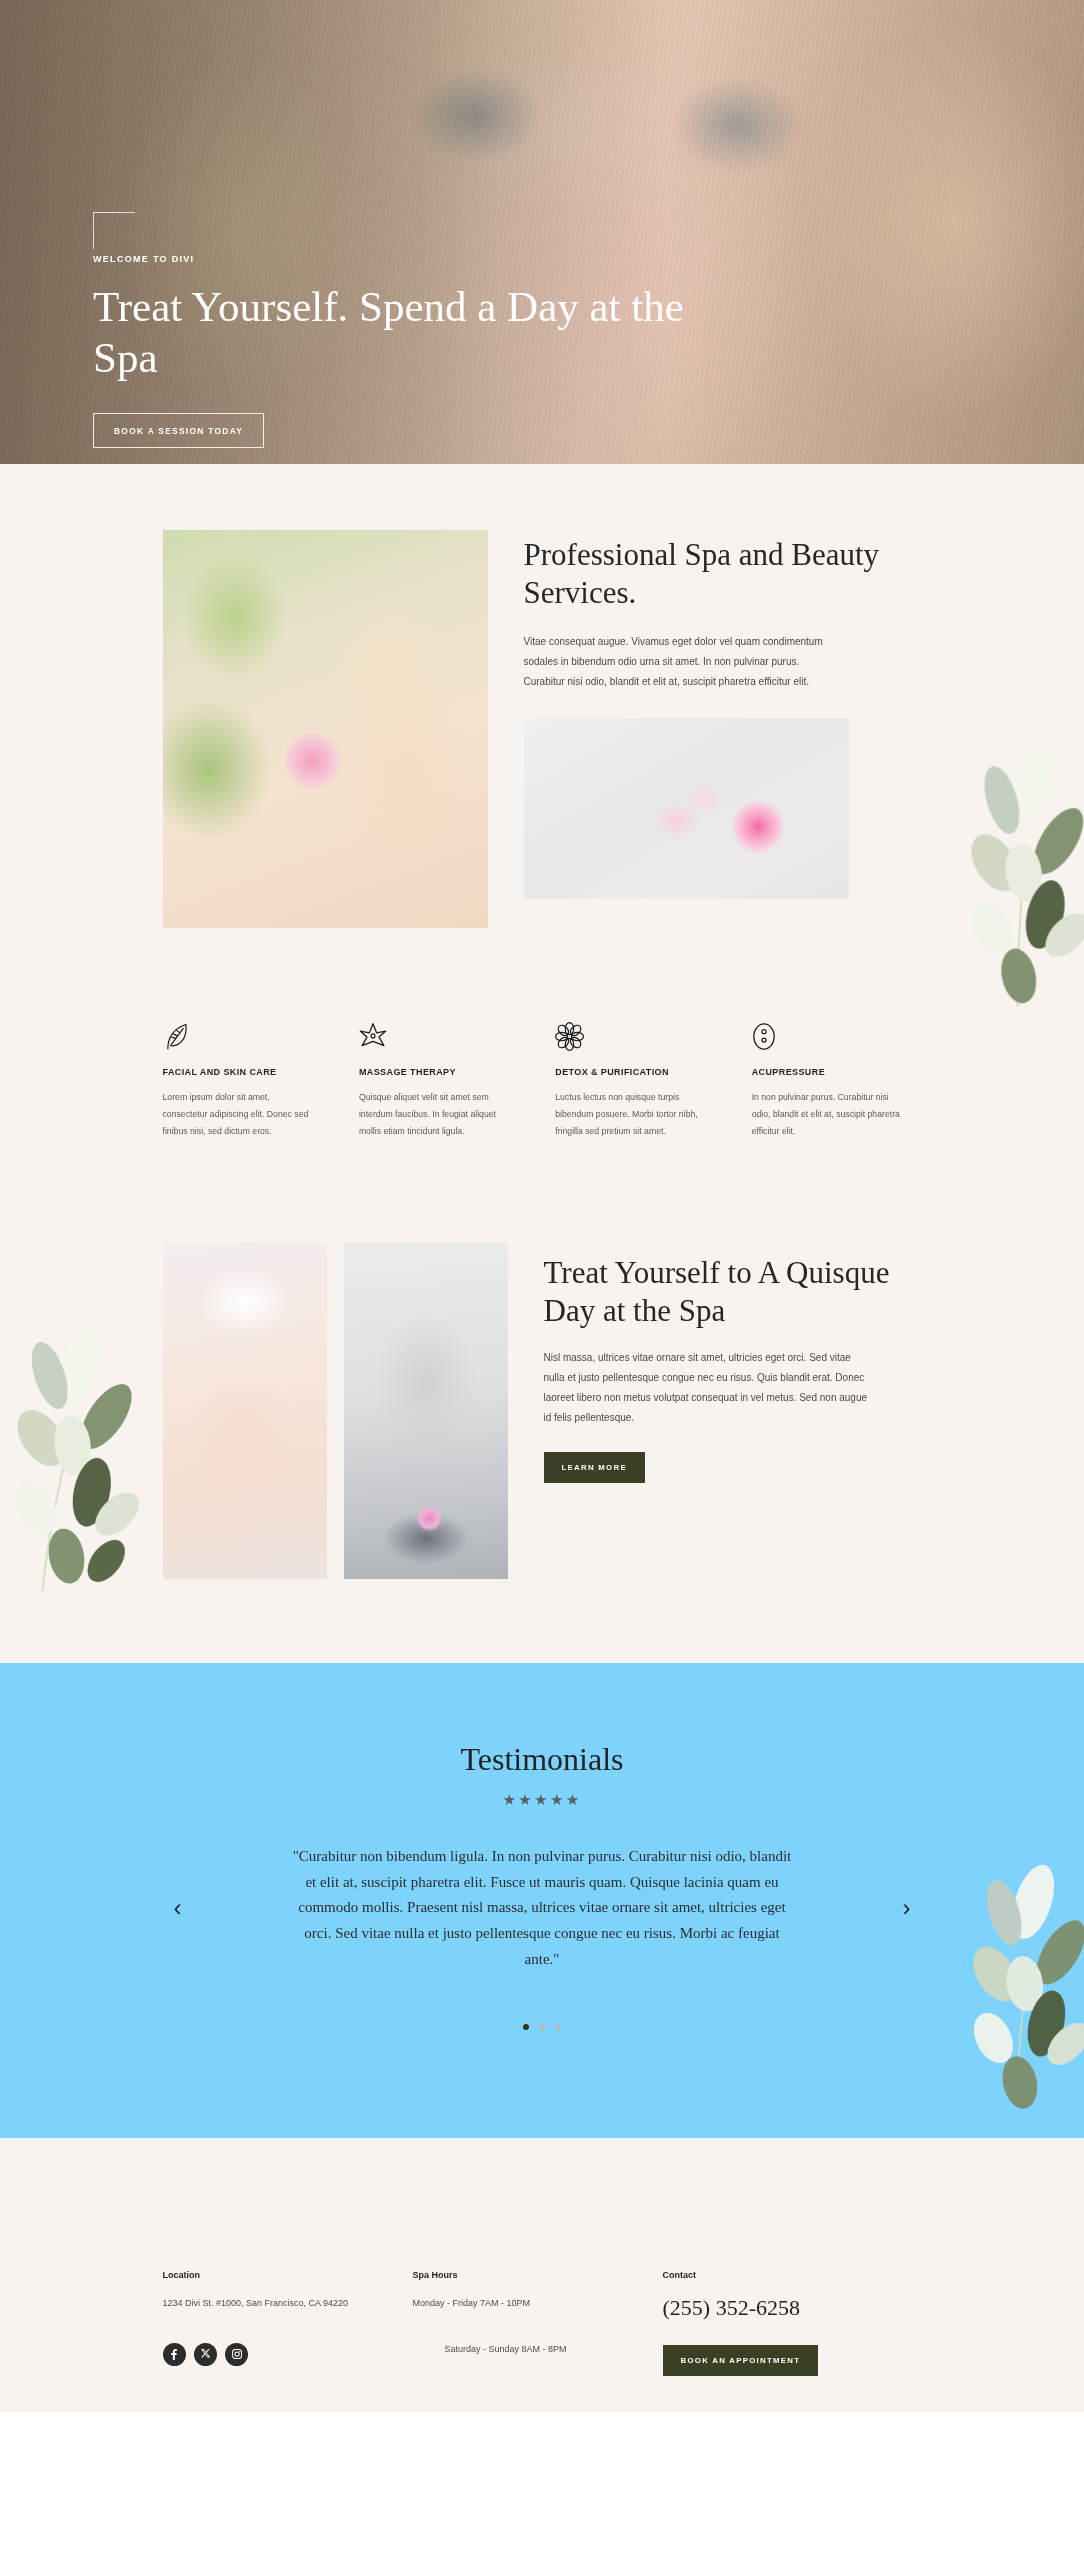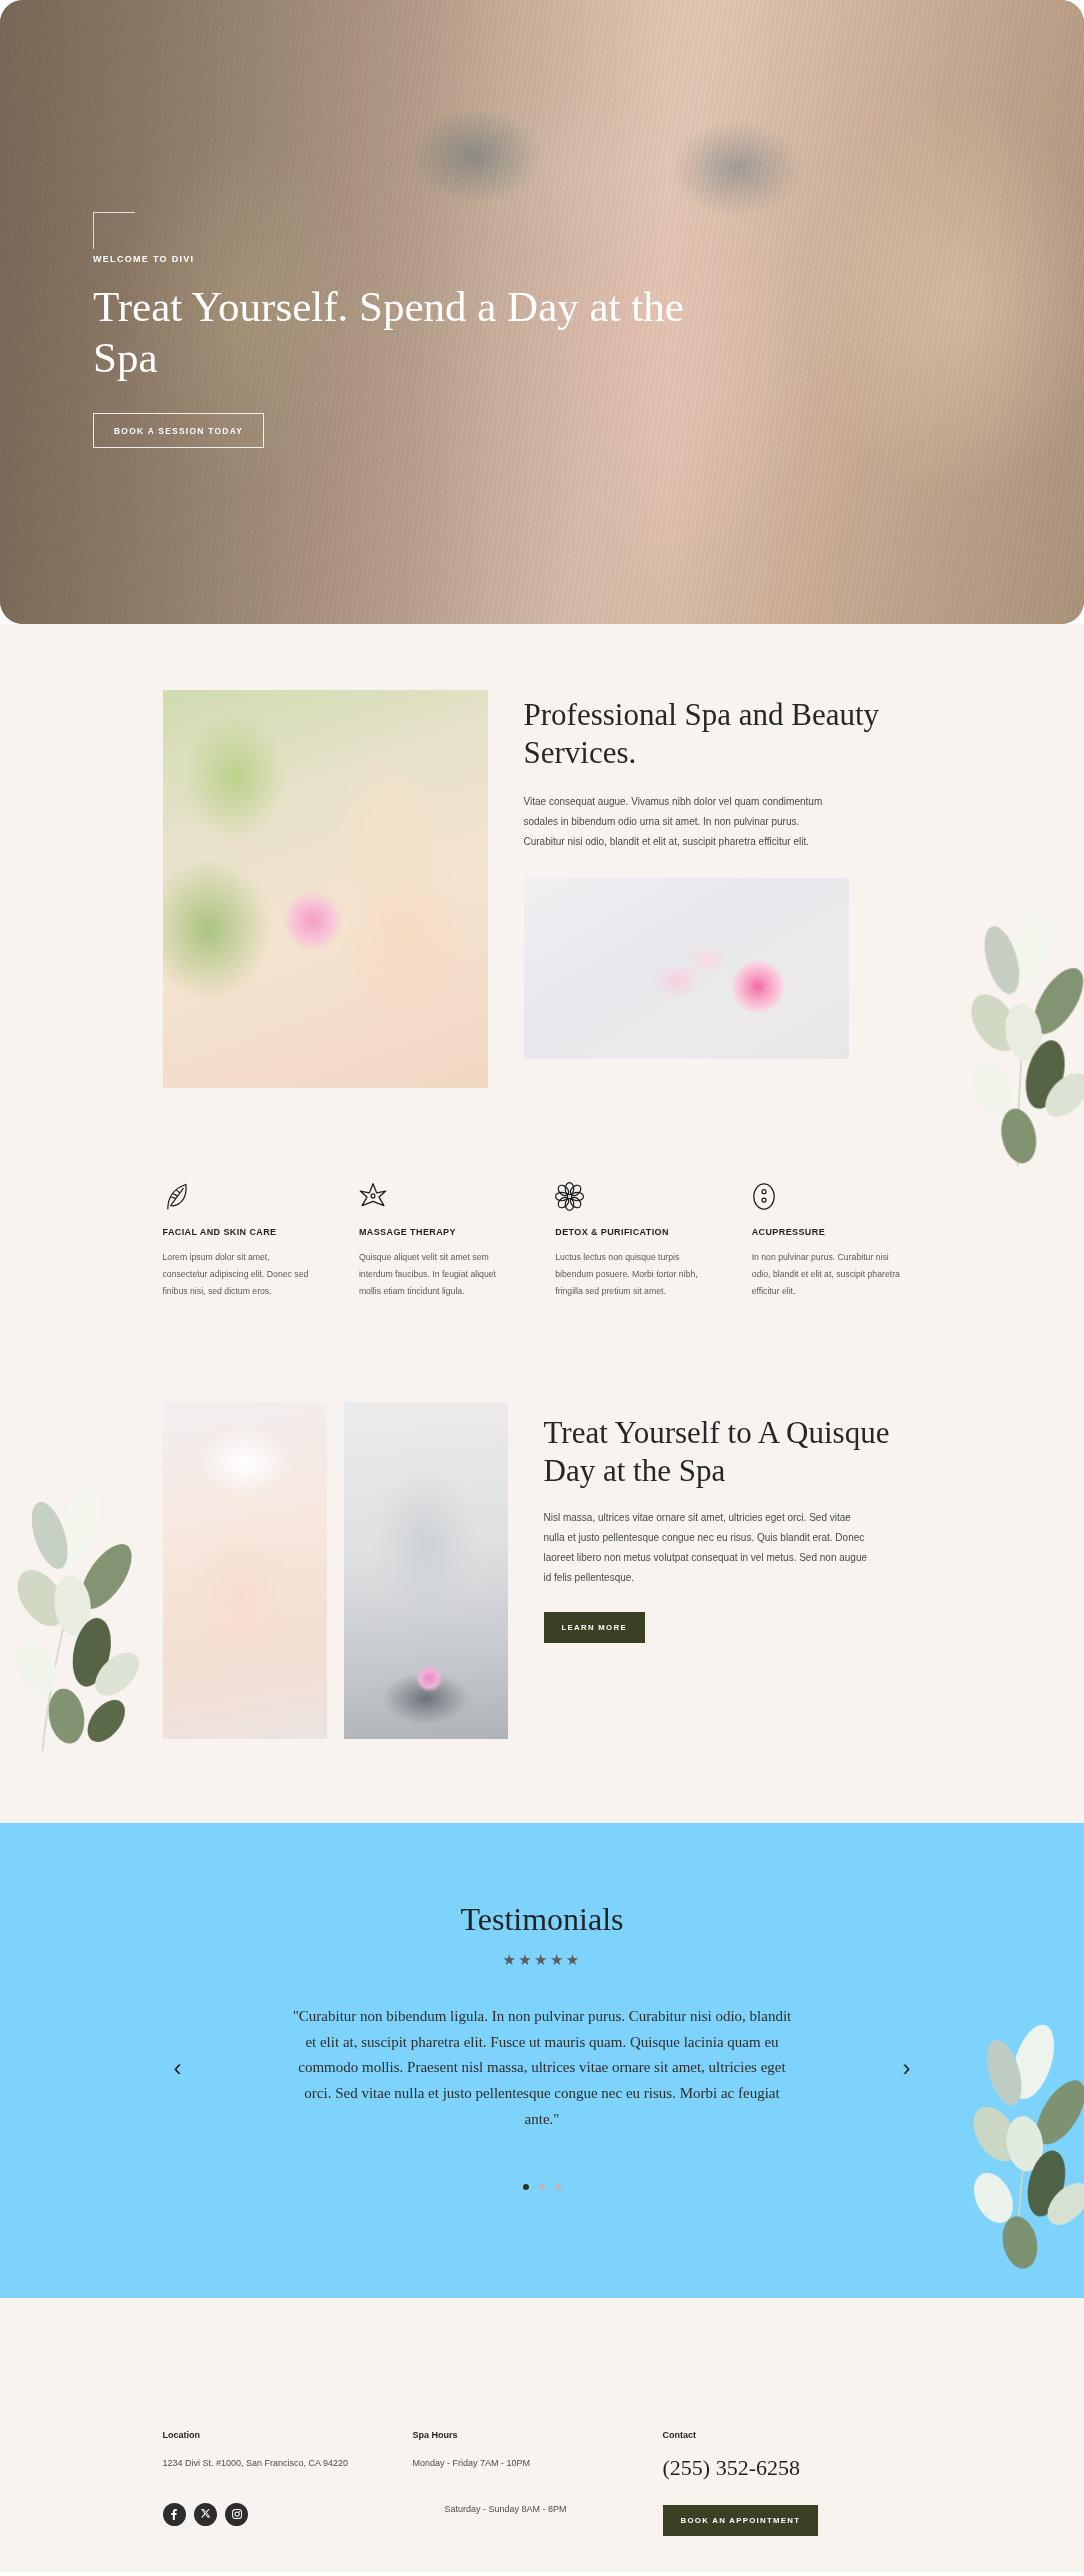--- a/index.html
+++ b/index.html
@@ -9,24 +9,23 @@
     font-family:"Liberation Sans", sans-serif;
     background:#ffffff;
     color:#2b2b2b;
     -webkit-font-smoothing:antialiased;
   }
   .page { width:1084px; position:relative; overflow:hidden; }
 
   
   .hero {
     position:relative;
-    height:624px;
+    height:464px;
     overflow:hidden;
     background:#b79c8b;
-    border-radius:23px;
   }
   .hero-photo {
     position:absolute; inset:0;
     background:
       radial-gradient(ellipse 181px 120px at 52% 28%, rgba(255,255,255,.10), transparent 70%),
       radial-gradient(ellipse 108px 78px at 44% 25%, rgba(110,130,140,.55), transparent 62%),
       radial-gradient(ellipse 108px 78px at 68% 27%, rgba(110,130,140,.5), transparent 62%),
       radial-gradient(ellipse 253px 313px at 58% 58%, rgba(241,206,190,.95), transparent 72%),
       radial-gradient(ellipse 181px 253px at 22% 50%, rgba(236,213,176,.95), transparent 70%),
       radial-gradient(ellipse 205px 277px at 88% 48%, rgba(233,206,178,.9), transparent 72%),
@@ -265,21 +264,21 @@
           <ellipse cx="152" cy="420" rx="28" ry="46" transform="rotate(-12 152 420)" fill="#7c8e6b"></ellipse>
         </g>
       </svg>
     </div>
 
     <div class="wrap">
       <div class="srv-top">
         <div class="srv-photo"></div>
         <div class="srv-right">
           <h2 class="h2-serif">Professional Spa and Beauty Services.</h2>
-          <p class="body-txt">Vitae consequat augue. Vivamus nibh dolor vel quam condimentum sodales in bibendum odio urna sit amet. In non pulvinar purus. Curabitur nisi odio, blandit et elit at, suscipit pharetra efficitur elit.</p>
+          <p class="body-txt">Vitae consequat augue. Vivamus eget dolor vel quam condimentum sodales in bibendum odio urna sit amet. In non pulvinar purus. Curabitur nisi odio, blandit et elit at, suscipit pharetra efficitur elit.</p>
           <div class="srv-rose"></div>
         </div>
       </div>
 
       <div class="features">
 
         <div class="feat">
           <div class="feat-icon">
             <svg width="26.5" height="29" viewBox="0 0 44 48">
               <path d="M8 45 C8 30 14 12 38 4 C40 24 32 38 14 40" fill="none" stroke="#1c1c1c" stroke-width="2"></path>

